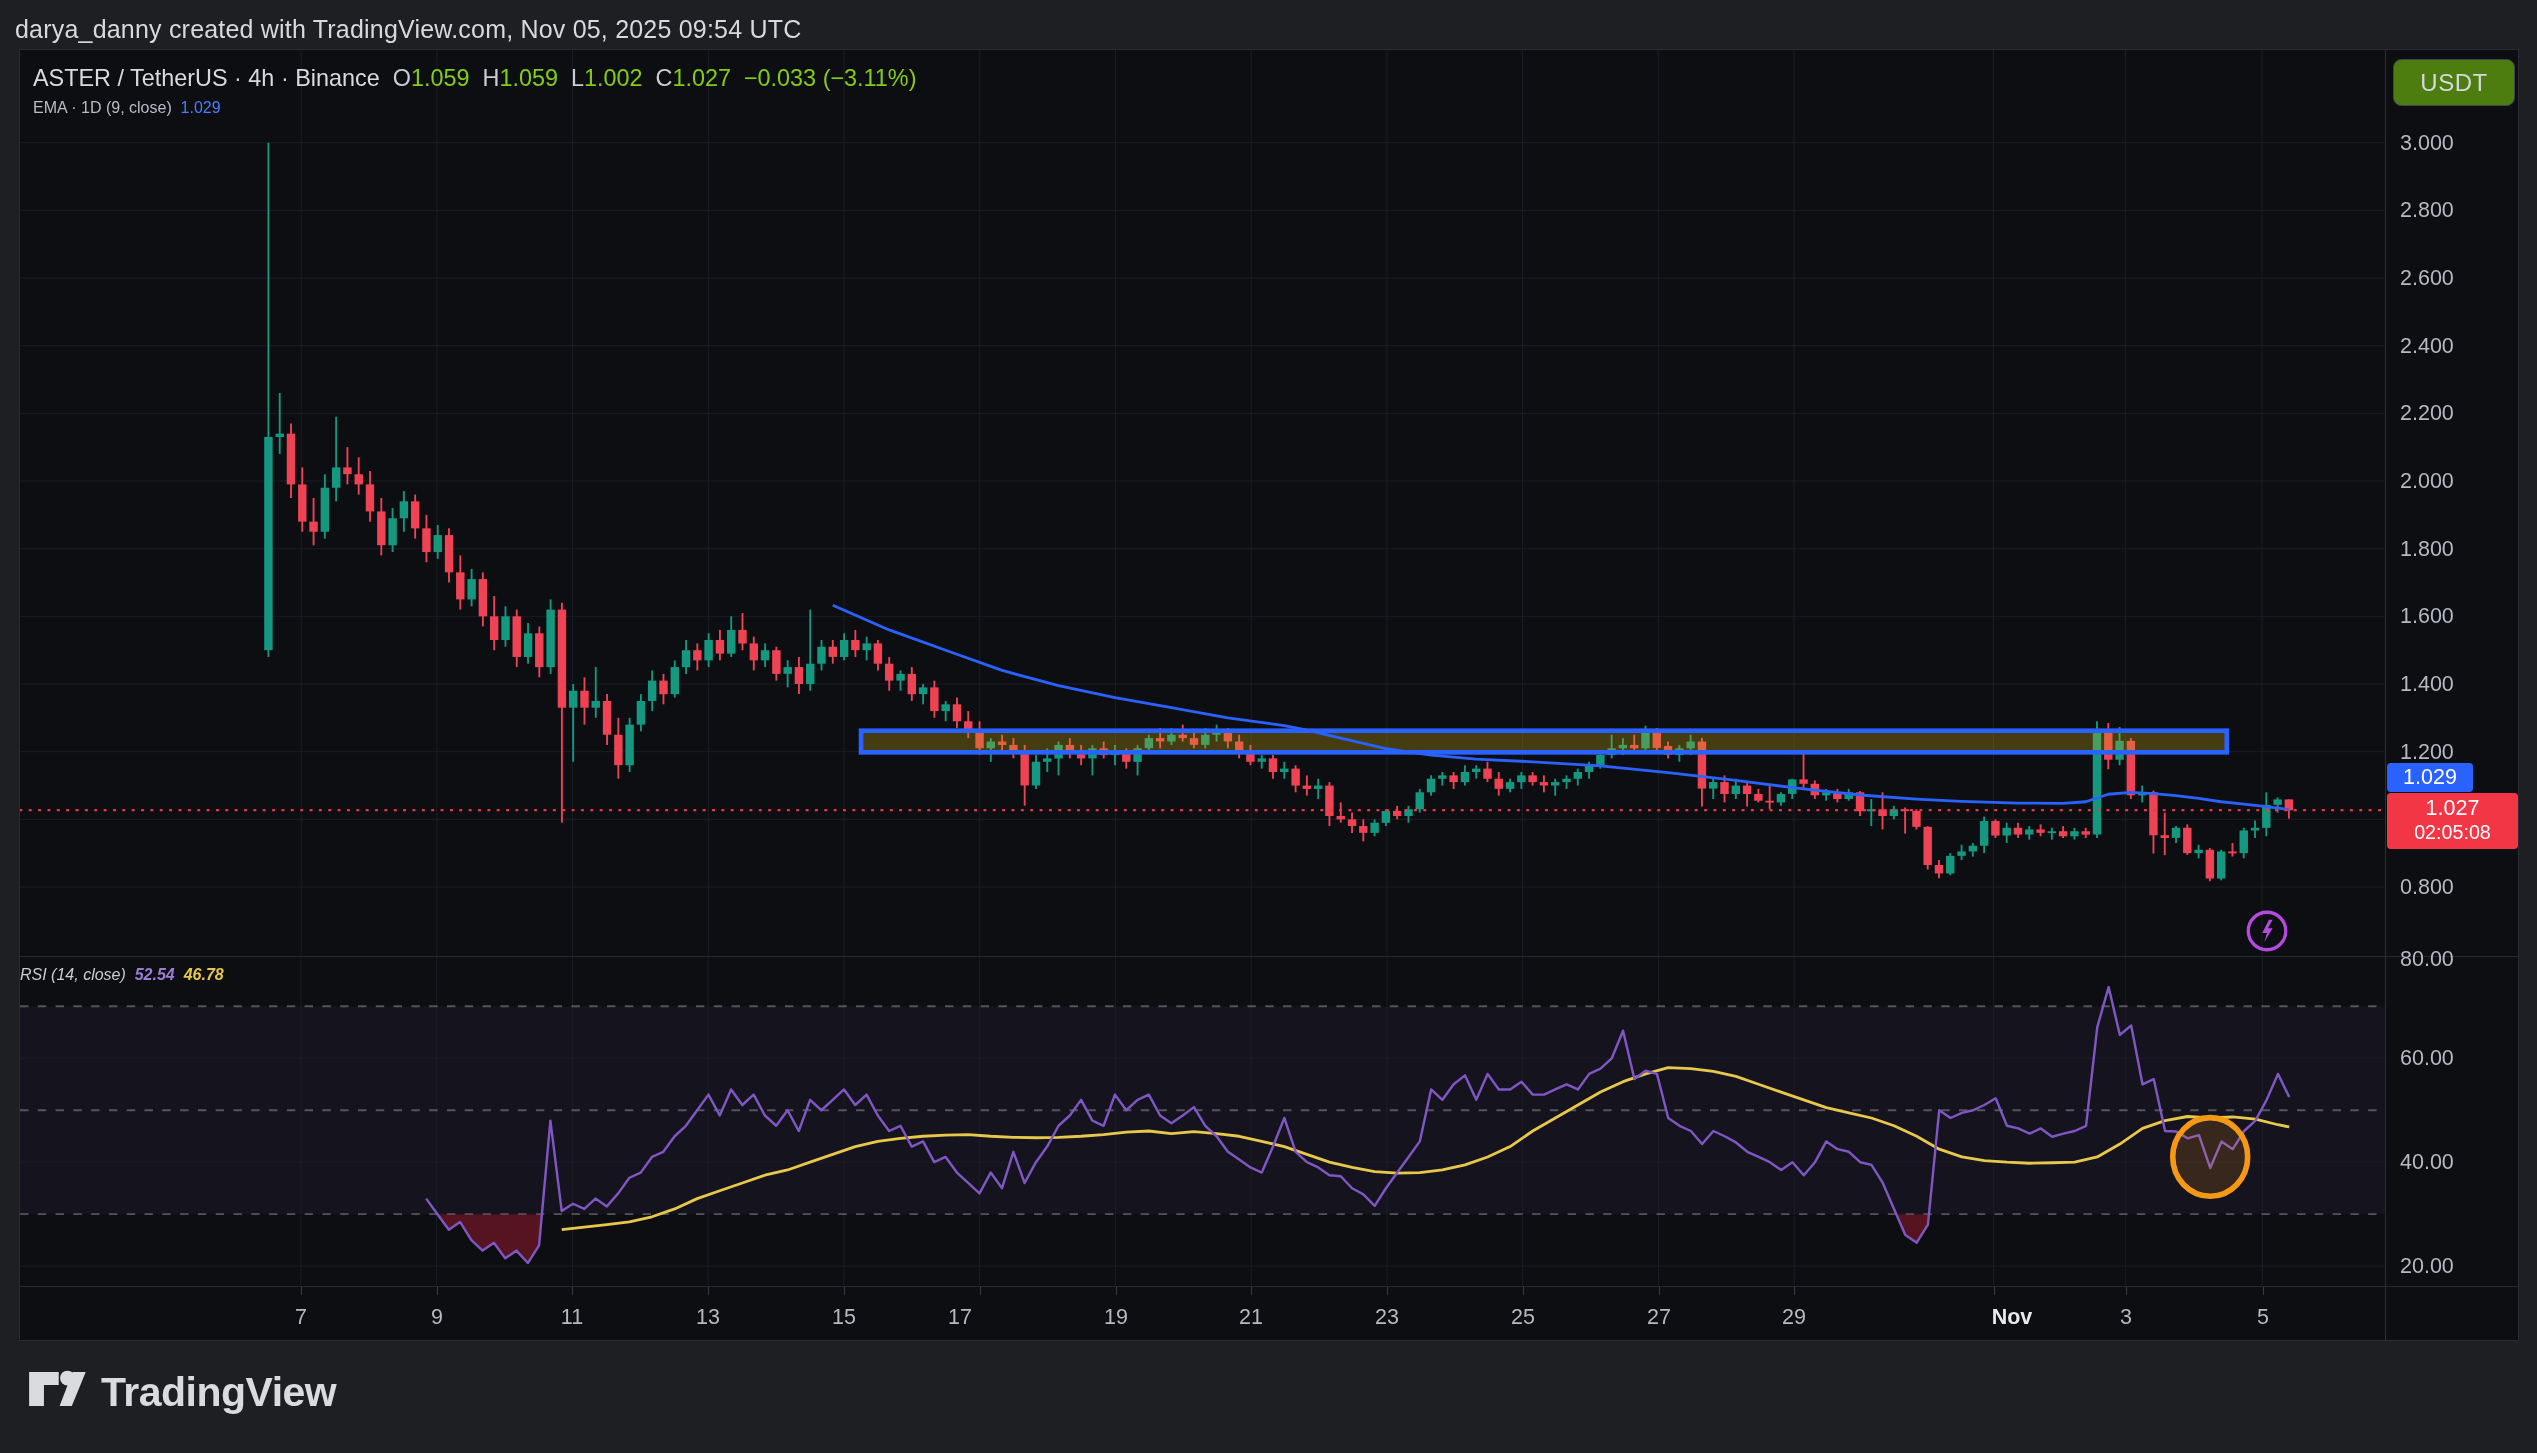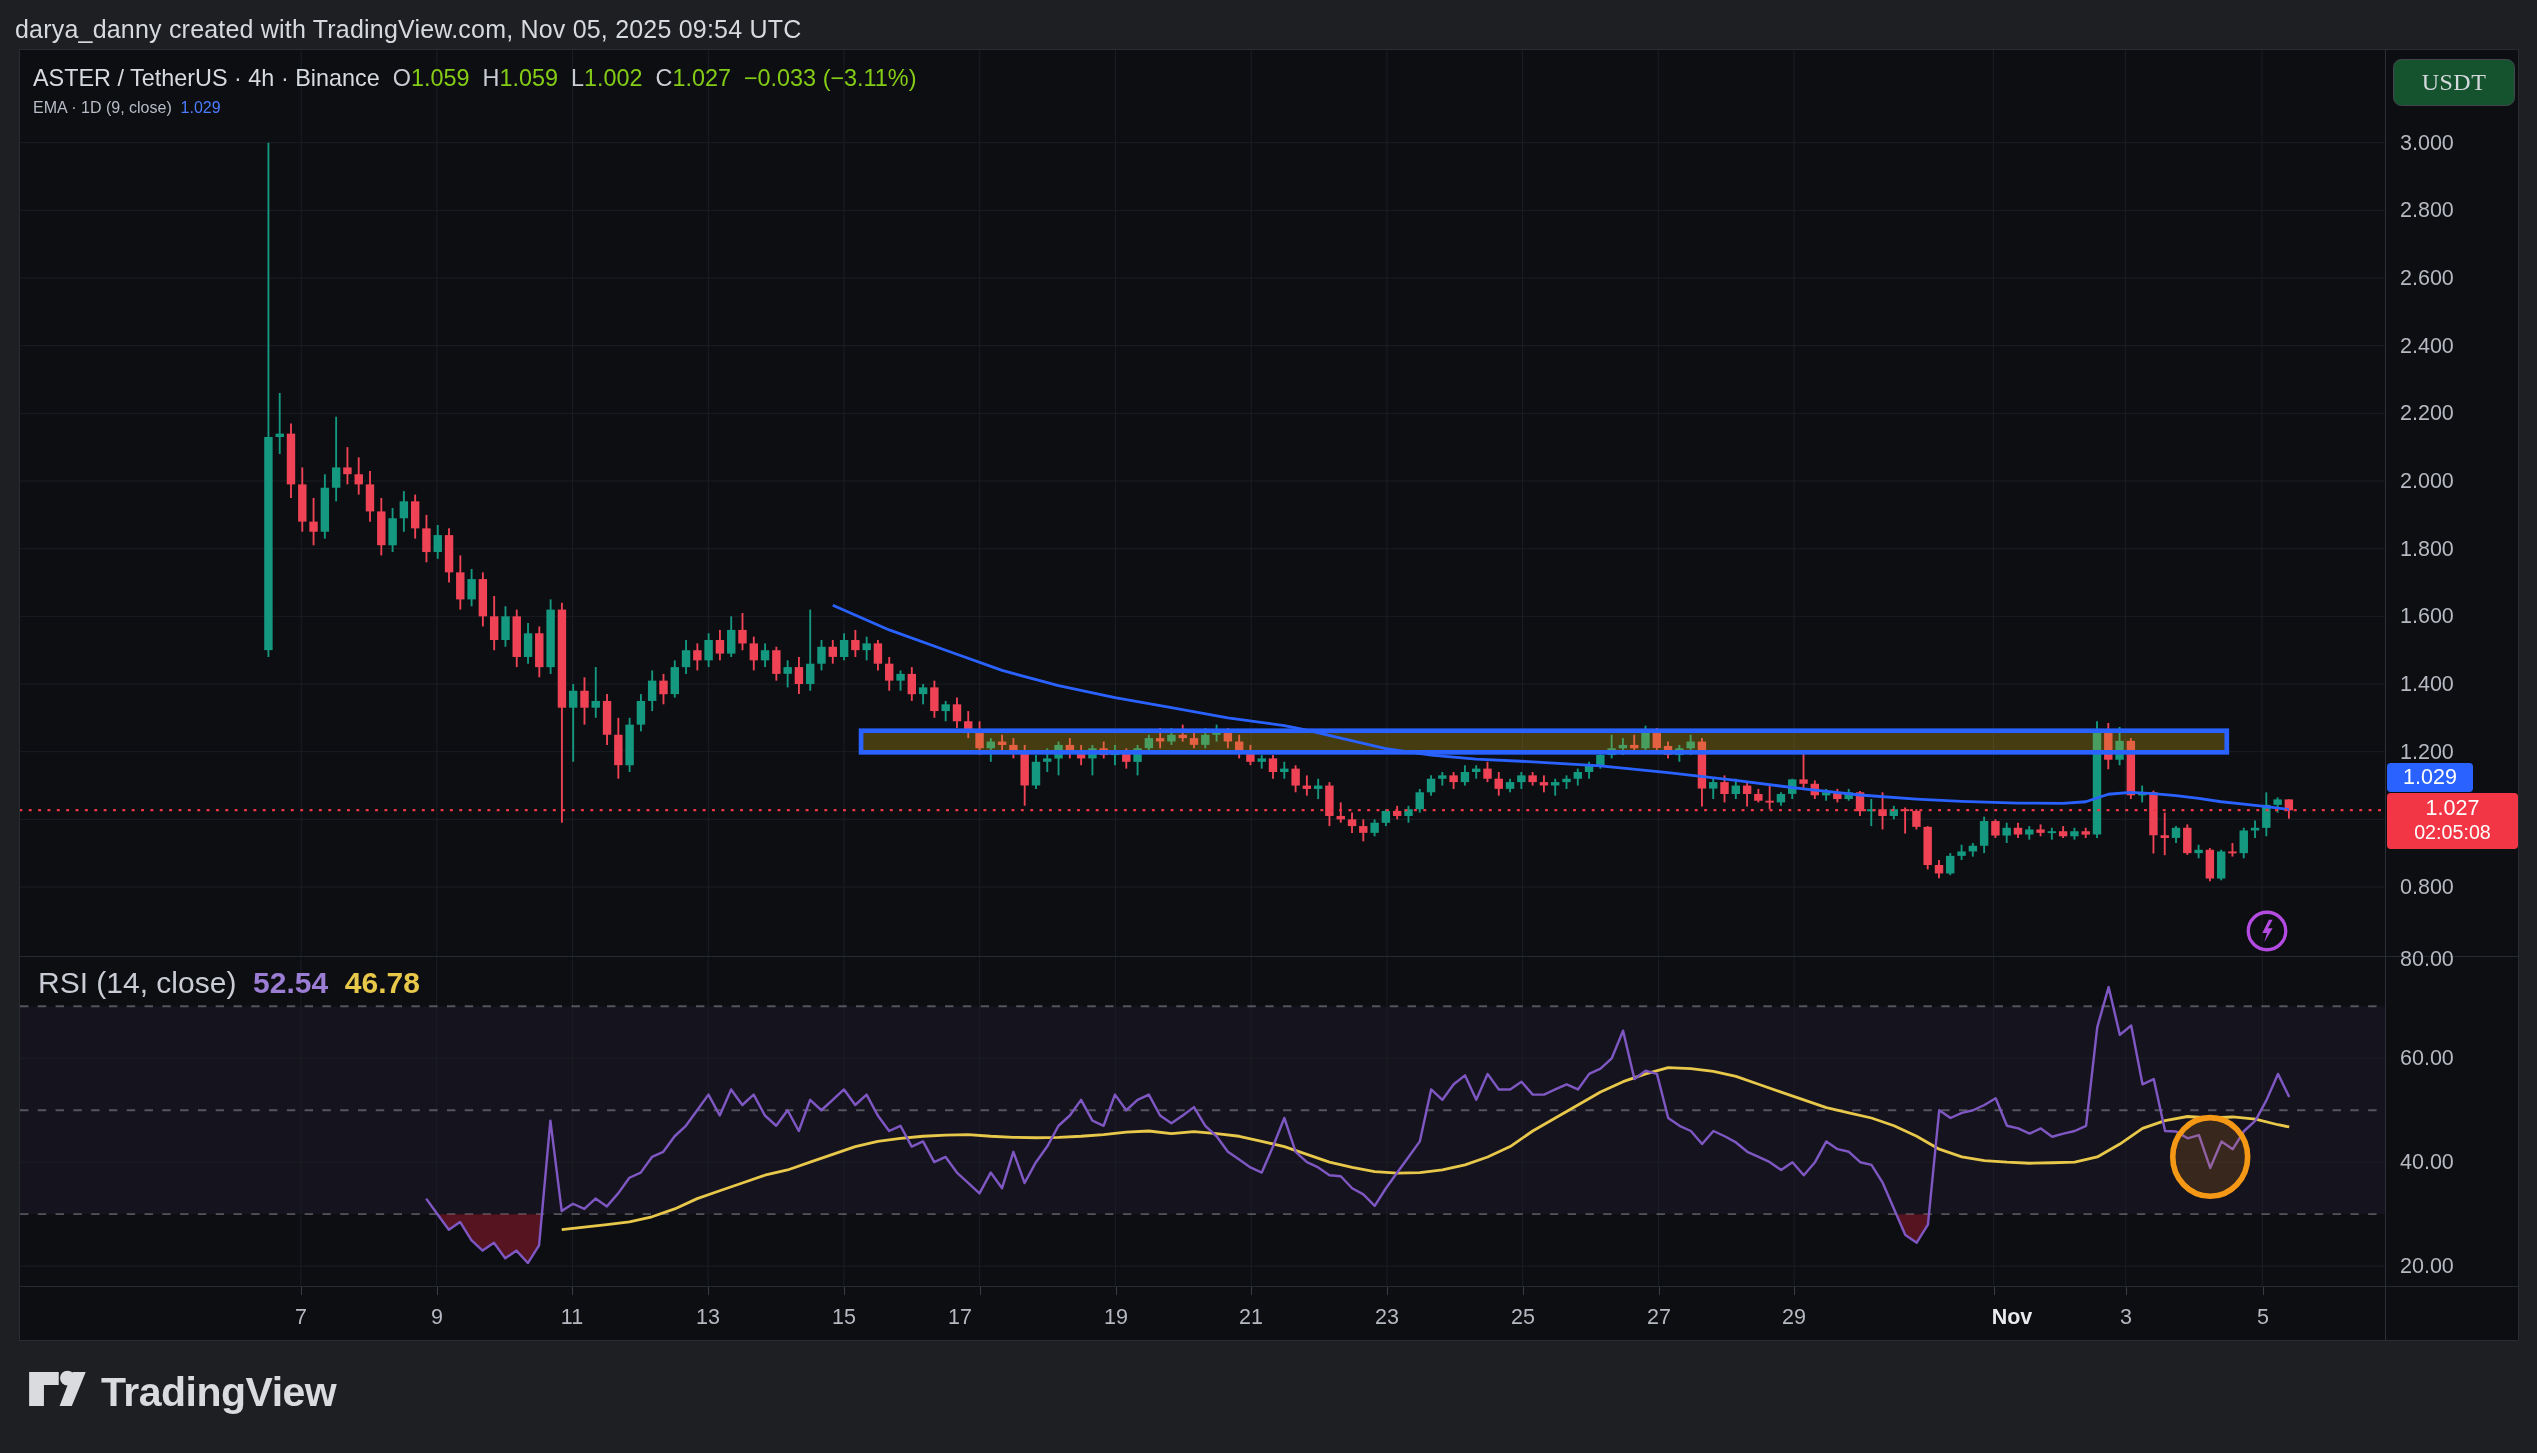--- a/index.html
+++ b/index.html
@@ -9,30 +9,30 @@
   #widget{left:19px;top:49px;width:2500px;height:1292px;background:#0d0e12;border:0.9px solid #292c33;box-sizing:border-box;}
   #main-svg{left:0;top:0;}
   #rsi-svg{left:0;top:906px;}
   .sep-h{left:0;width:2498px;height:0.9px;background:#262a33;}
   .axis-v{left:2365px;top:0;width:0.9px;height:1290px;background:#2c2f37;}
   .legend{left:13px;top:15px;font-size:23.4px;color:#d7dade;white-space:nowrap;}
   .legend .dim{color:#c9ccd4;}
   .legend .red{color:#84cc16;}
   .legend .blue{color:#4a7dff;}
   .legend2{left:13px;top:49px;font-size:16px;color:#b8bcc6;}
-  #rsi-legend{left:18px;top:916px;font-size:30px;color:#c9ccd4;}
+  #rsi-legend{left:0;top:916px;font-size:16px;color:#c9ccd4;font-style:italic;}
   #rsi-legend .purple{color:#9b7dd4;font-weight:bold;}
   #rsi-legend .yellow{color:#e8c84a;font-weight:bold;}
   .pricelab{left:2380px;font-size:21.5px;color:#b6b9c2;}
   .rsilab{left:2380px;font-size:21.5px;color:#b6b9c2;}
   .timelab{top:1255px;font-size:21.5px;color:#b6b9c2;transform:translateX(-50%);}
   .timelab.bold{color:#e8eaee;font-weight:bold;margin-left:18px;}
   .tick{top:1237px;width:0.9px;height:8.4px;background:#3a3d45;}
   #usdt-btn{left:2373px;top:9.4px;width:120px;height:45px;border:0.9px solid #43464d;border-radius:8.4px;
-    background:#14532d;color:#d5d8dd;font-size:24px;display:flex;align-items:center;justify-content:center;letter-spacing:0.5px;cursor:pointer;font-family:Liberation Serif, serif;}
+    background:#4d7c0f;color:#d5d8dd;font-size:24px;display:flex;align-items:center;justify-content:center;letter-spacing:0.5px;cursor:pointer;}
   .badge{left:2367px;border-radius:3.7px;color:#fff;text-align:center;}
   #ema-badge{top:713px;width:86px;height:29px;background:#2962ff;font-size:21.5px;line-height:29px;}
   #price-badge{top:743px;width:131px;height:56px;background:#f23645;font-size:21.5px;line-height:26px;padding-top:1.9px;box-sizing:border-box;}
   #price-badge .cd{font-size:19.7px;line-height:22.5px;}
   #bolt{left:2217px;top:851px;width:60px;height:60px;}
   #logo{left:28px;top:1365px;display:flex;align-items:center;gap:15px;}
   #logo-text{font-size:41px;font-weight:800;color:#d9dbdf;letter-spacing:-0.5px;}
 </style>
 </head>
 <body>

